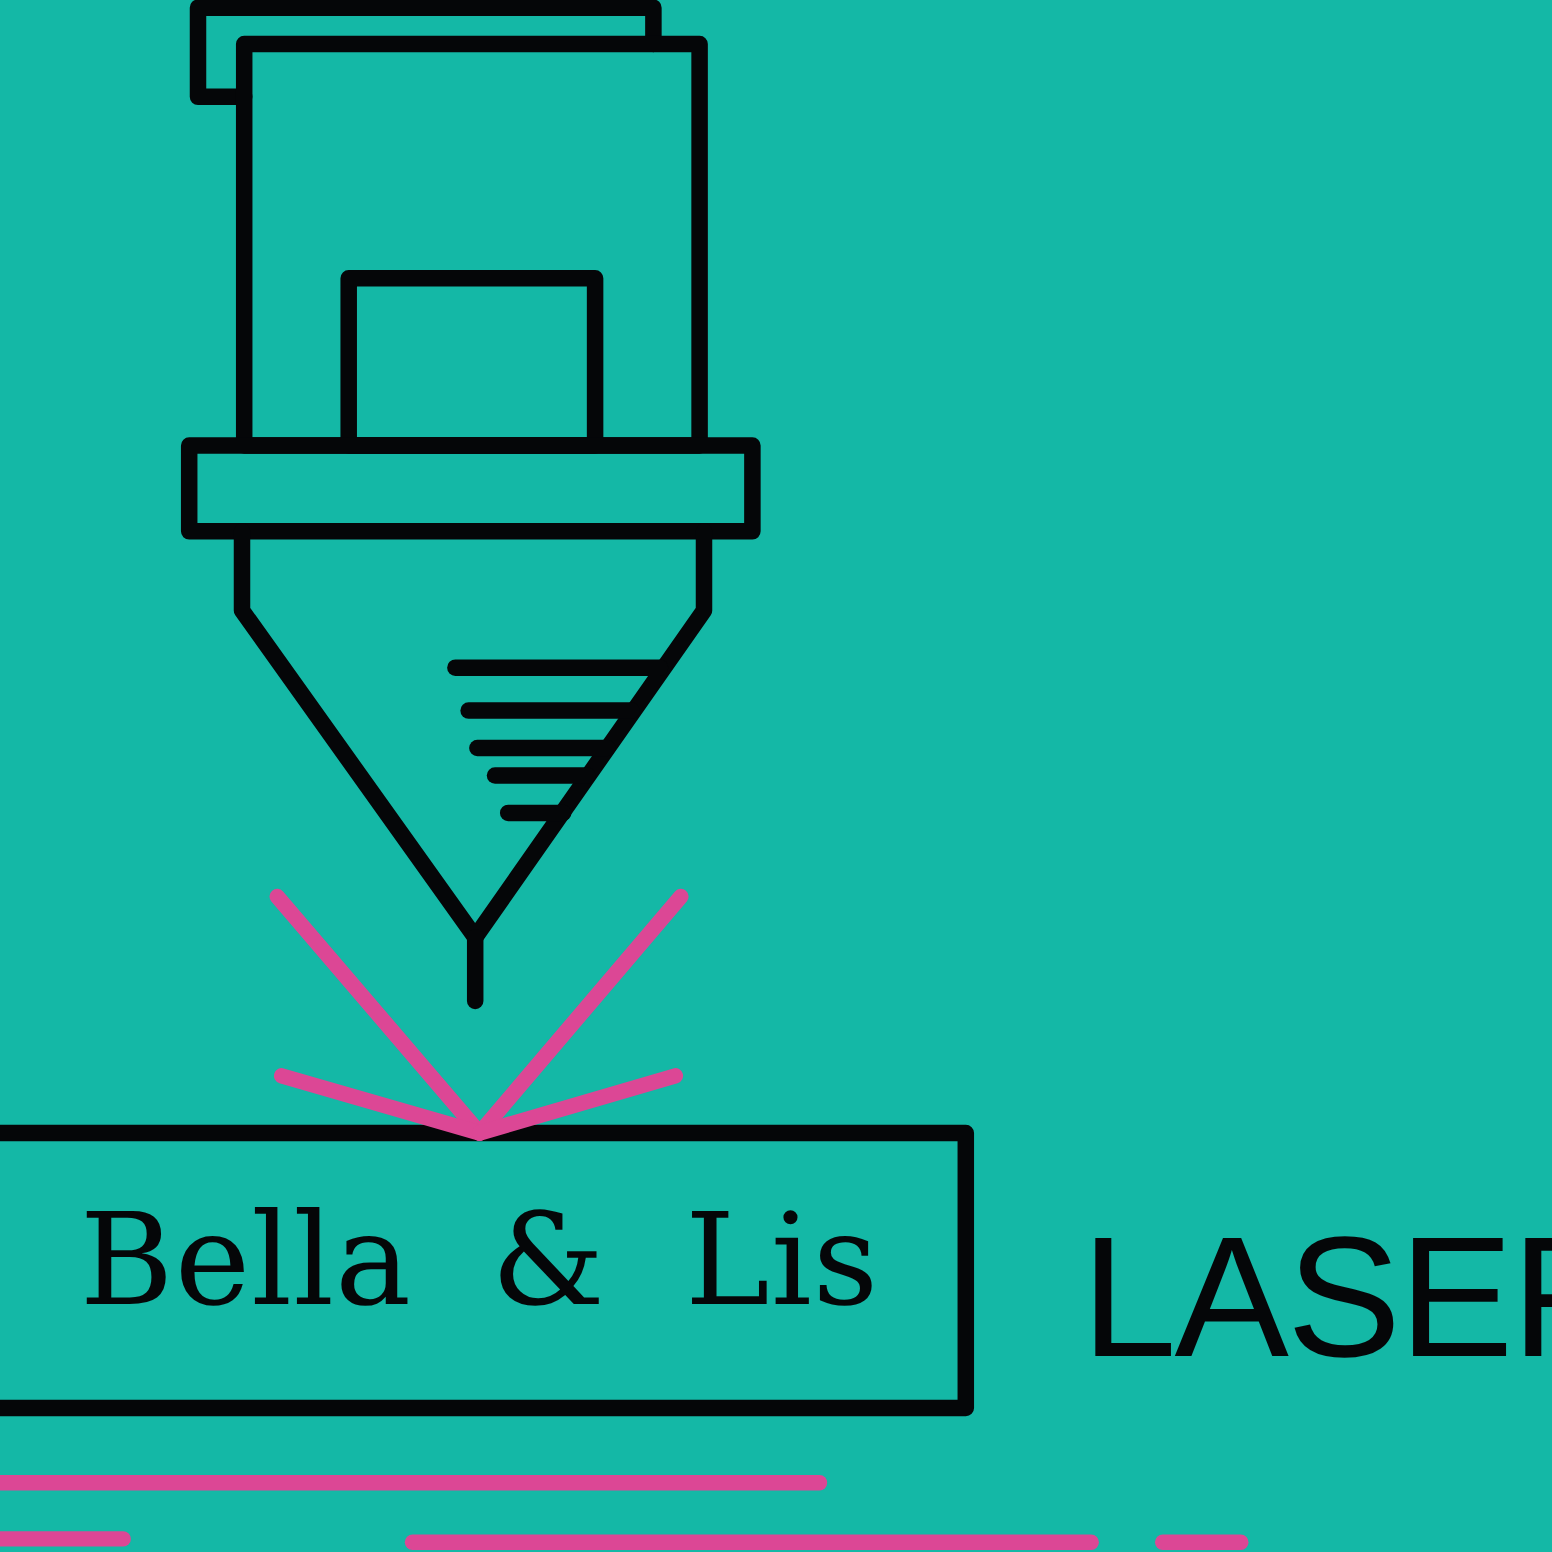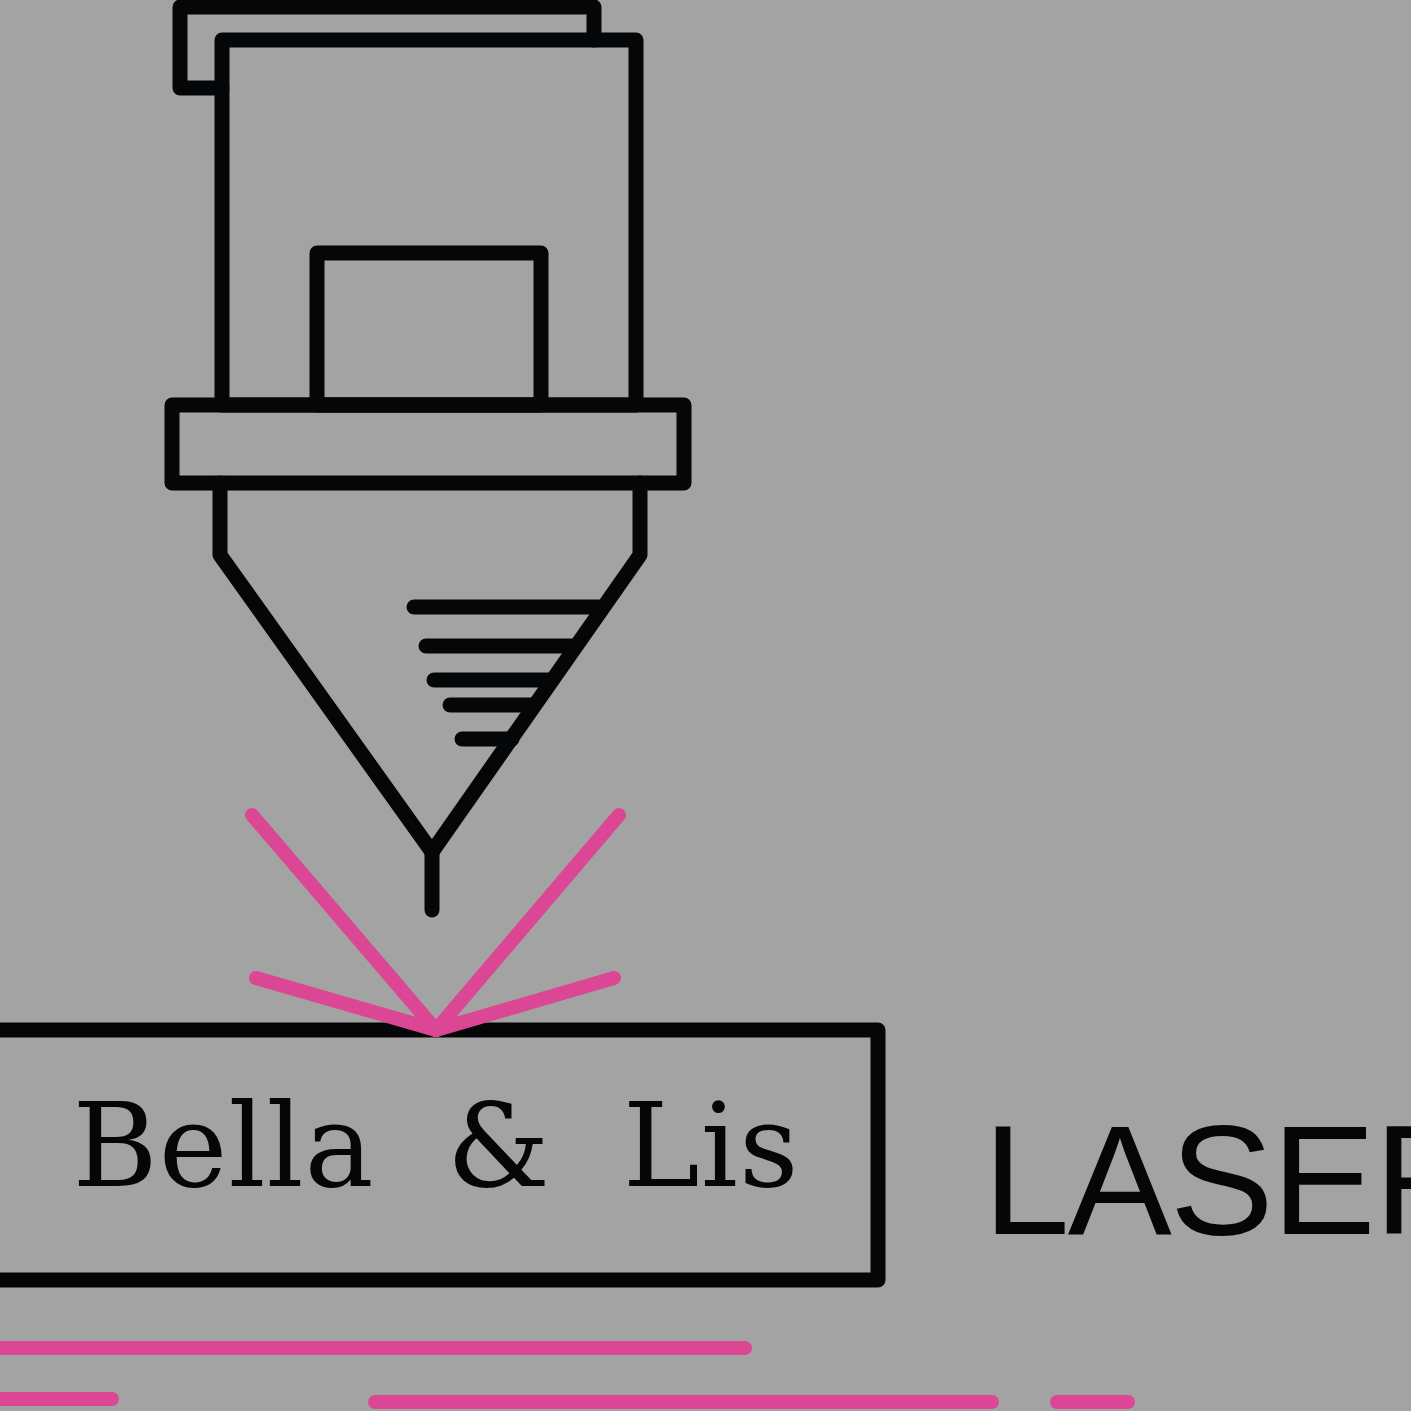--- a/index.html
+++ b/index.html
@@ -1,16 +1,16 @@
 <!DOCTYPE html>
 <html><head>
 <meta charset="utf-8">
 <style>
   html, body { margin: 0; padding: 0; background: #f7f7f7; }
-  .canvas { position: relative; width: 1411px; height: 1411px; overflow: hidden; background: #a3a3a3; }
+  .canvas { position: relative; width: 1411px; height: 1411px; overflow: hidden; background: #14b8a6; }
   svg.art { position: absolute; left: 0; top: 0; }
   .brand-name {
     position: absolute; left: 0; top: 1088px; width: 872px; text-align: center;
     font-family: "DejaVu Serif", "Liberation Serif", serif; font-size: 116px; color: #050608;
     letter-spacing: 1px; word-spacing: 34px; line-height: 1;
   }
   .laser-word {
     position: absolute; left: 983px; top: 1102px;
     font-family: "Liberation Sans", "DejaVu Sans", sans-serif; font-size: 156px; color: #050608;
     line-height: 1; letter-spacing: -2px; white-space: nowrap;

